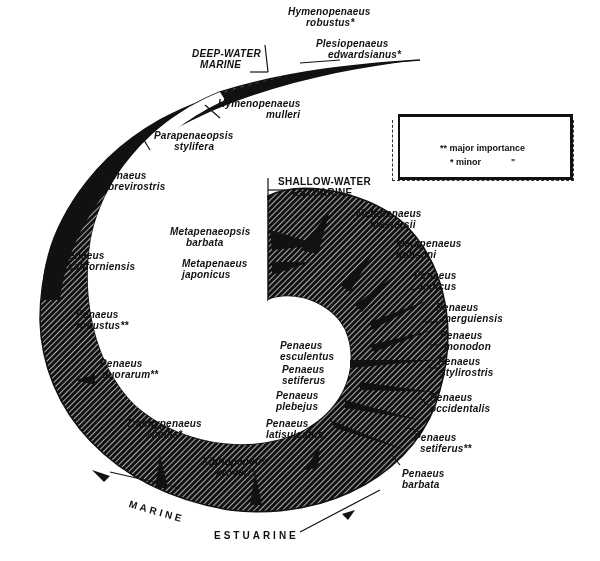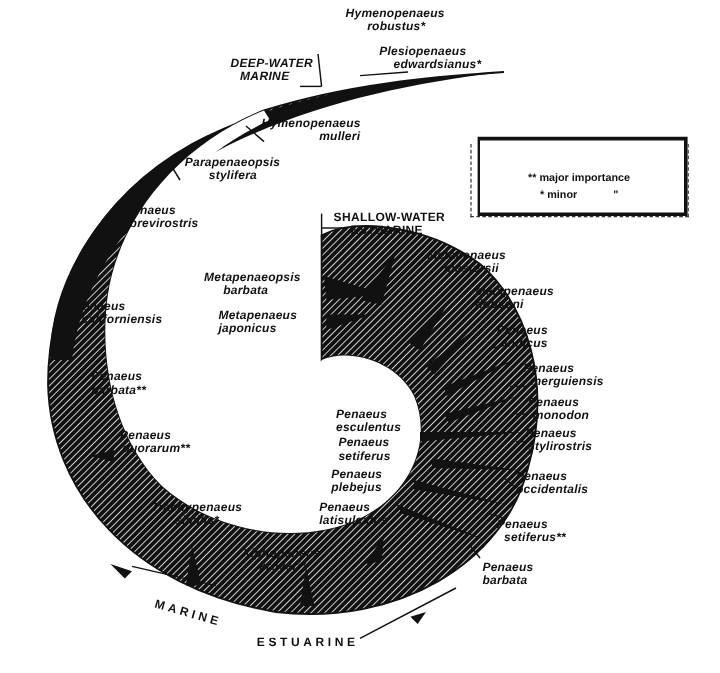--- a/index.html
+++ b/index.html
@@ -147,21 +147,21 @@
 <div class="lbl" style="left:104px; top:170px;">
     <span class="l2">Penaeus</span>
     <span class="l2" style="padding-left:4px">brevirostris</span>
   </div>
 <div class="lbl" style="left:62px; top:250px;">
     <span class="l2">Penaeus</span>
     <span class="l2" style="padding-left:6px">californiensis</span>
   </div>
 <div class="lbl" style="left:76px; top:309px;">
     <span class="l2">Penaeus</span>
-    <span class="l2">barbata**</span>
+    <span class="l2">robustus**</span>
   </div>
 <div class="lbl" style="left:100px; top:358px;">
     <span class="l2">Penaeus</span>
     <span class="l2" style="padding-left:2px">duorarum**</span>
   </div>
 <div class="lbl" style="left:126px; top:418px;">
     <span class="l2">Trachypenaeus</span>
     <span class="l2" style="padding-left:20px">similis*</span>
   </div>
 <div class="lbl" style="left:202px; top:440px;margin-top:16px;">

